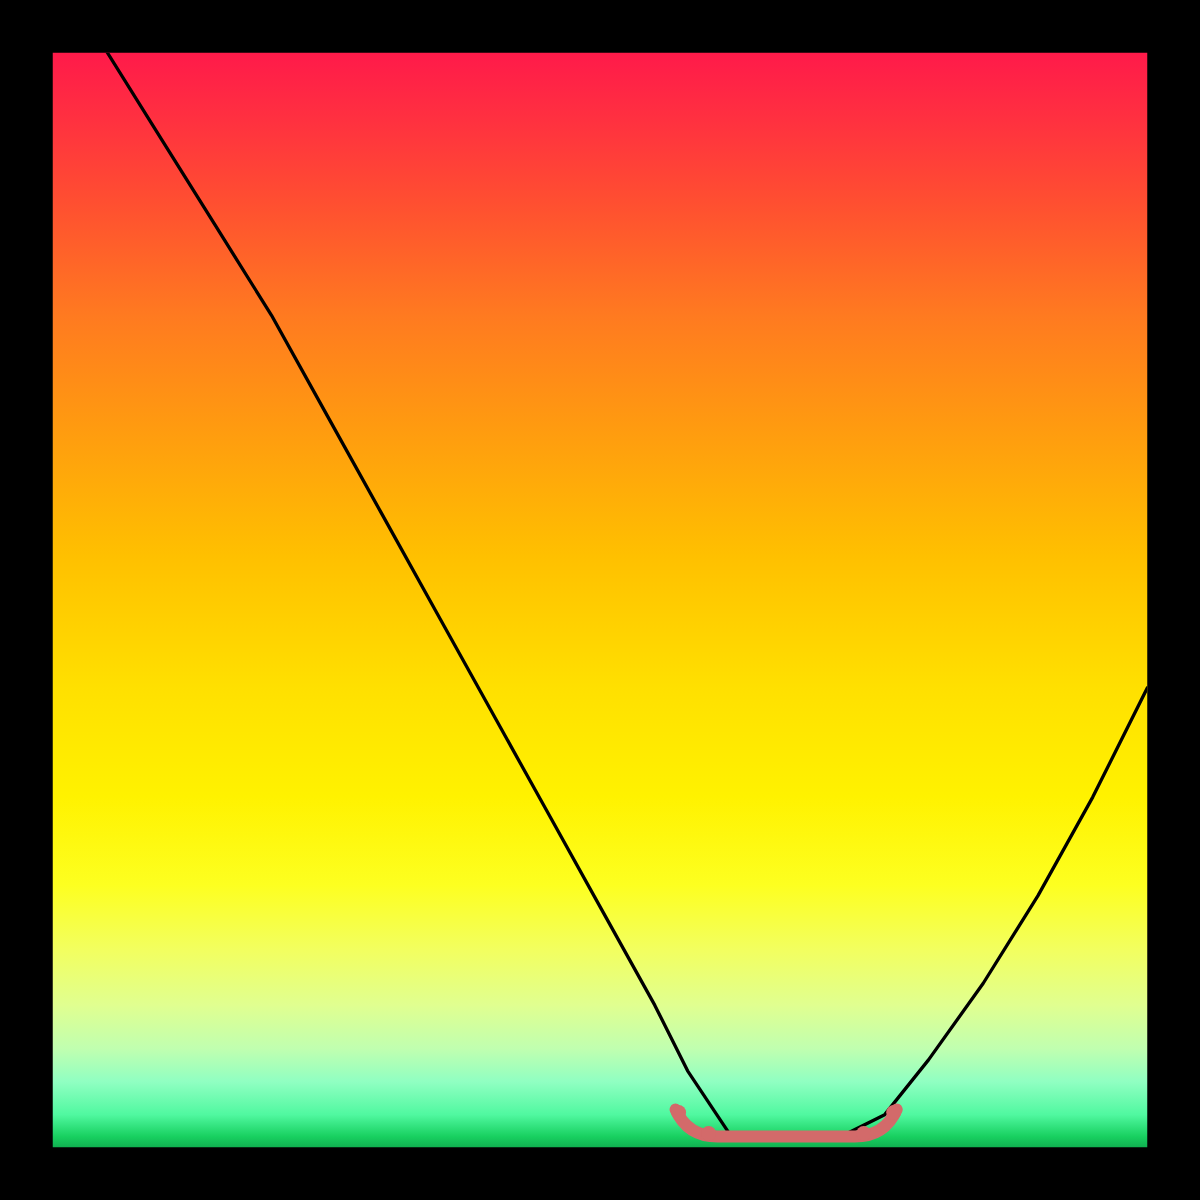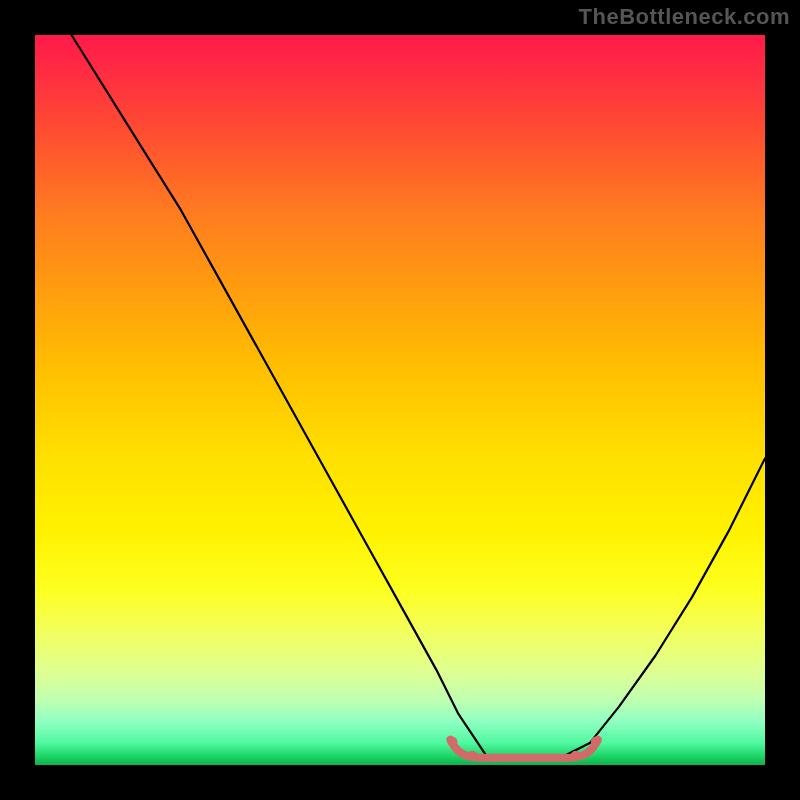--- a/index.html
+++ b/index.html
@@ -70,21 +70,20 @@
     fill: none;
   }
   .flat-dot {
     fill: #d36a6a;
   }
 </style>
 </head>
 <body>
 
 <div class="frame">
-  <div class="watermark">TheBottleneck.com</div>
 
   <div class="plot-area">
     <div class="gradient-bg"></div>
 
     <svg class="curve-svg" viewBox="0 0 730 730" preserveAspectRatio="none">
 
       <path id="main-curve" class="curve-path" d="M36.5 0.0 L73.0 58.4 L109.5 116.8 L146.0 175.2 L182.5 240.9 L219.0 306.6 L255.5 372.3 L292.0 438.0 L328.5 503.7 L365.0 569.4 L401.5 635.1 L423.4 678.9 L452.6 722.7 L525.6 722.7 L554.8 708.1 L584.0 671.6 L620.5 620.5 L657.0 562.1 L693.5 496.4 L730.0 423.4"></path>
 
       <g id="flat-group">
           <path class="flat-seg" d="M415.4 704.7 Q423.4 722.7 443.4 722.7 L534.8 722.7 Q554.8 722.7 562.8 704.7"></path>

